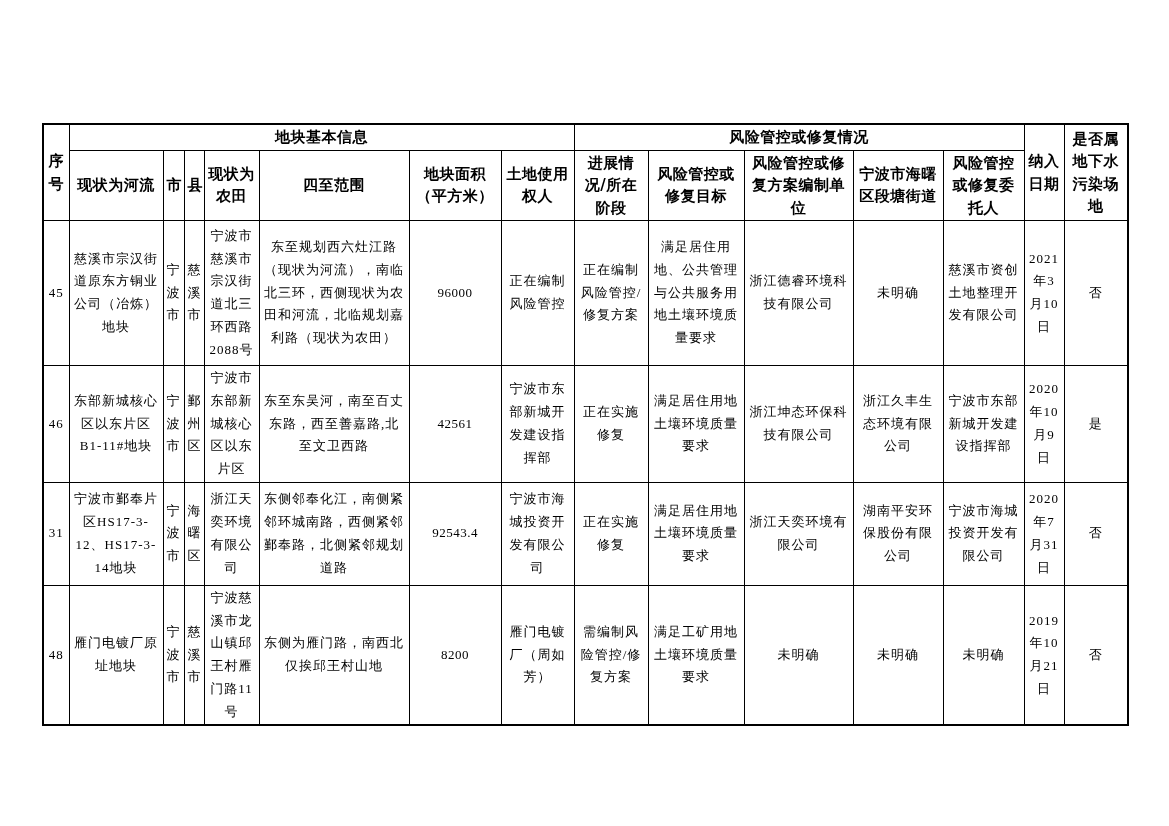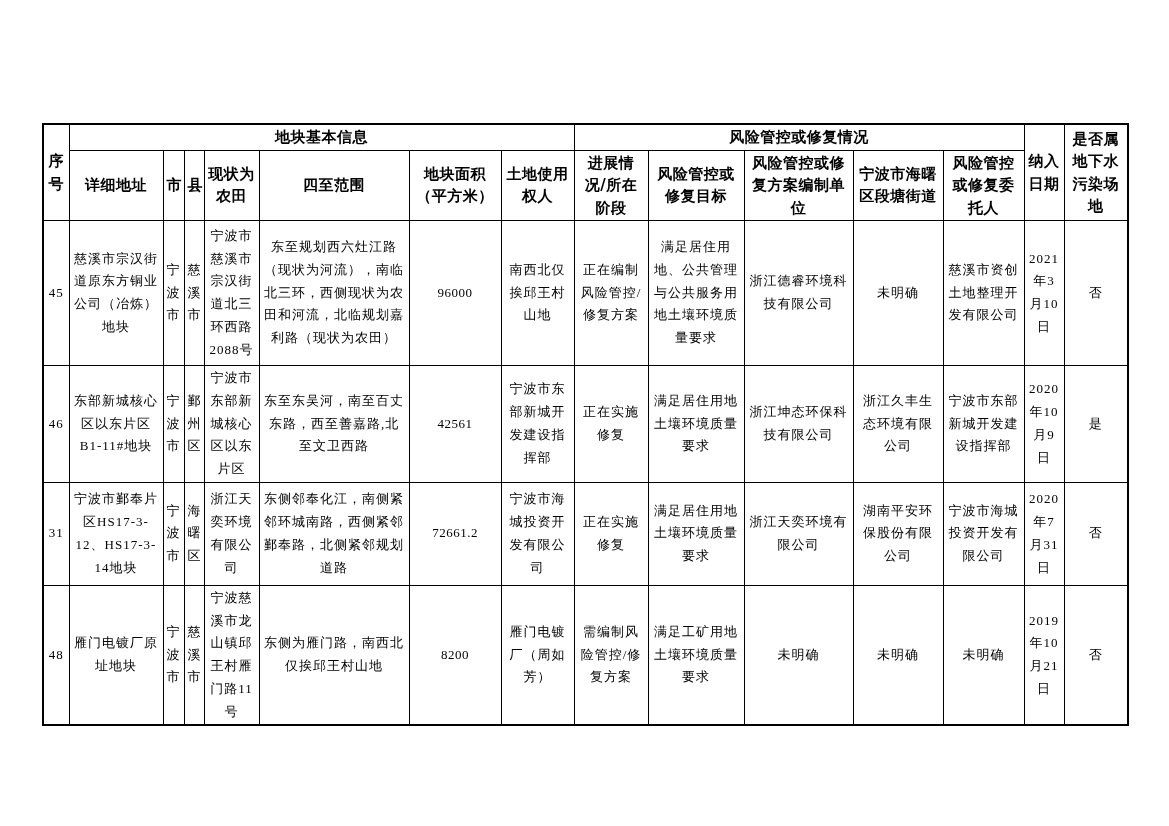--- a/index.html
+++ b/index.html
@@ -80,21 +80,21 @@
     </colgroup>
     <thead>
       <tr class="group-header-row">
         <th rowspan="2">序号</th>
         <th colspan="7">地块基本信息</th>
         <th colspan="5">风险管控或修复情况</th>
         <th rowspan="2">纳入日期</th>
         <th rowspan="2">是否属地下水污染场地</th>
       </tr>
       <tr class="sub-header-row">
-        <th>详细地址</th>
+        <th>现状为河流</th>
         <th>市</th>
         <th>县</th>
         <th>现状为农田</th>
         <th>四至范围</th>
         <th>地块面积（平方米）</th>
         <th>土地使用权人</th>
         <th>进展情况/所在阶段</th>
         <th>风险管控或修复目标</th>
         <th>风险管控或修复方案编制单位</th>
         <th>宁波市海曙区段塘街道</th>
@@ -103,21 +103,21 @@
     </thead>
     <tbody>
       <tr class="row-45">
         <td>45</td>
         <td>慈溪市宗汉街道原东方铜业公司（冶炼）地块</td>
         <td>宁波市</td>
         <td>慈溪市</td>
         <td>宁波市慈溪市宗汉街道北三环西路2088号</td>
         <td>东至规划西六灶江路（现状为河流），南临北三环，西侧现状为农田和河流，北临规划嘉利路（现状为农田）</td>
         <td class="cell-area">96000</td>
-        <td>南西北仅挨邱王村山地</td>
+        <td>正在编制风险管控</td>
         <td>正在编制风险管控/修复方案</td>
         <td>满足居住用地、公共管理与公共服务用地土壤环境质量要求</td>
         <td>浙江德睿环境科技有限公司</td>
         <td>未明确</td>
         <td>慈溪市资创土地整理开发有限公司</td>
         <td class="cell-date">2021年3月10日</td>
         <td>否</td>
       </tr>
       <tr class="row-46">
         <td>46</td>
@@ -136,21 +136,21 @@
         <td class="cell-date">2020年10月9日</td>
         <td>是</td>
       </tr>
       <tr class="row-47">
         <td>31</td>
         <td>宁波市鄞奉片区HS17-3-12、HS17-3-14地块</td>
         <td>宁波市</td>
         <td>海曙区</td>
         <td>浙江天奕环境有限公司</td>
         <td>东侧邻奉化江，南侧紧邻环城南路，西侧紧邻鄞奉路，北侧紧邻规划道路</td>
-        <td class="cell-area">72661.2</td>
+        <td class="cell-area">92543.4</td>
         <td>宁波市海城投资开发有限公司</td>
         <td>正在实施修复</td>
         <td>满足居住用地土壤环境质量要求</td>
         <td>浙江天奕环境有限公司</td>
         <td>湖南平安环保股份有限公司</td>
         <td>宁波市海城投资开发有限公司</td>
         <td class="cell-date">2020年7月31日</td>
         <td>否</td>
       </tr>
       <tr class="row-48">

